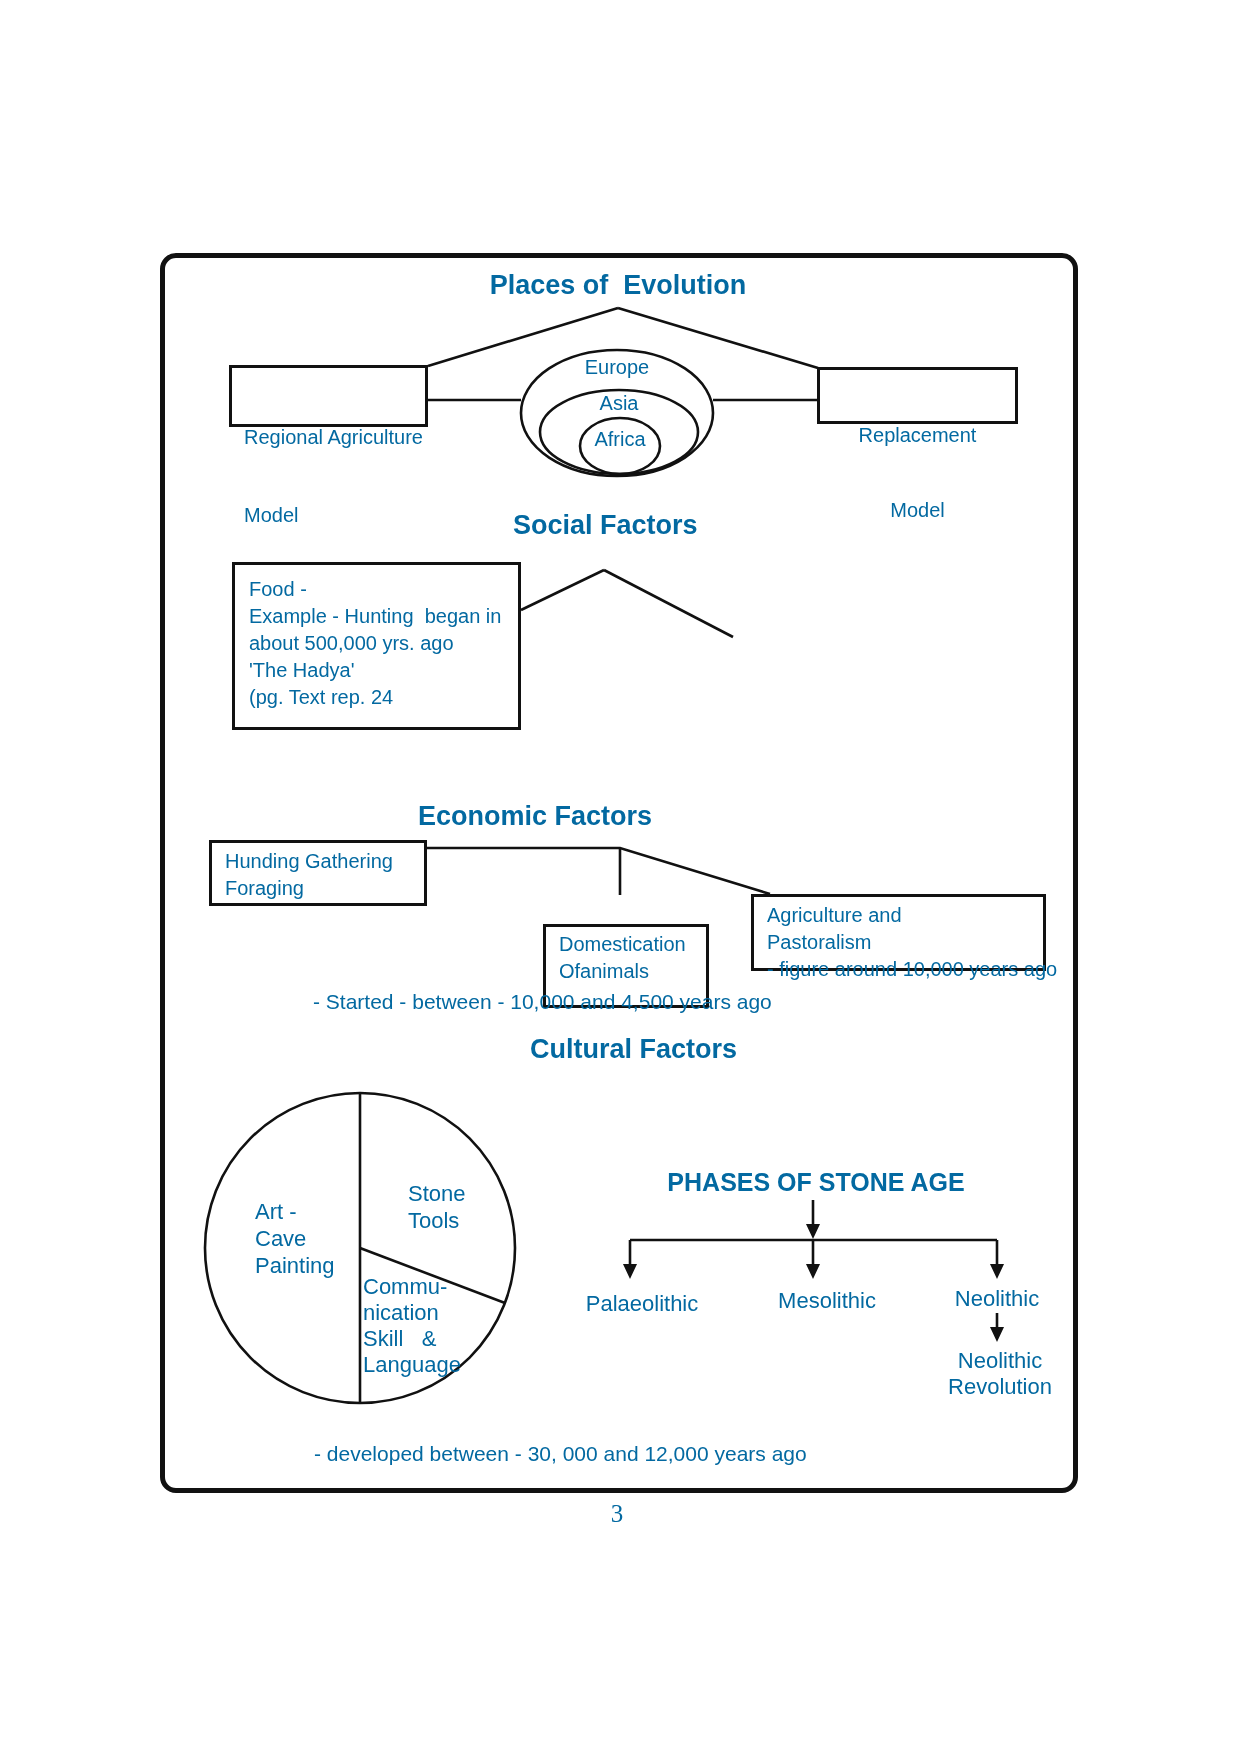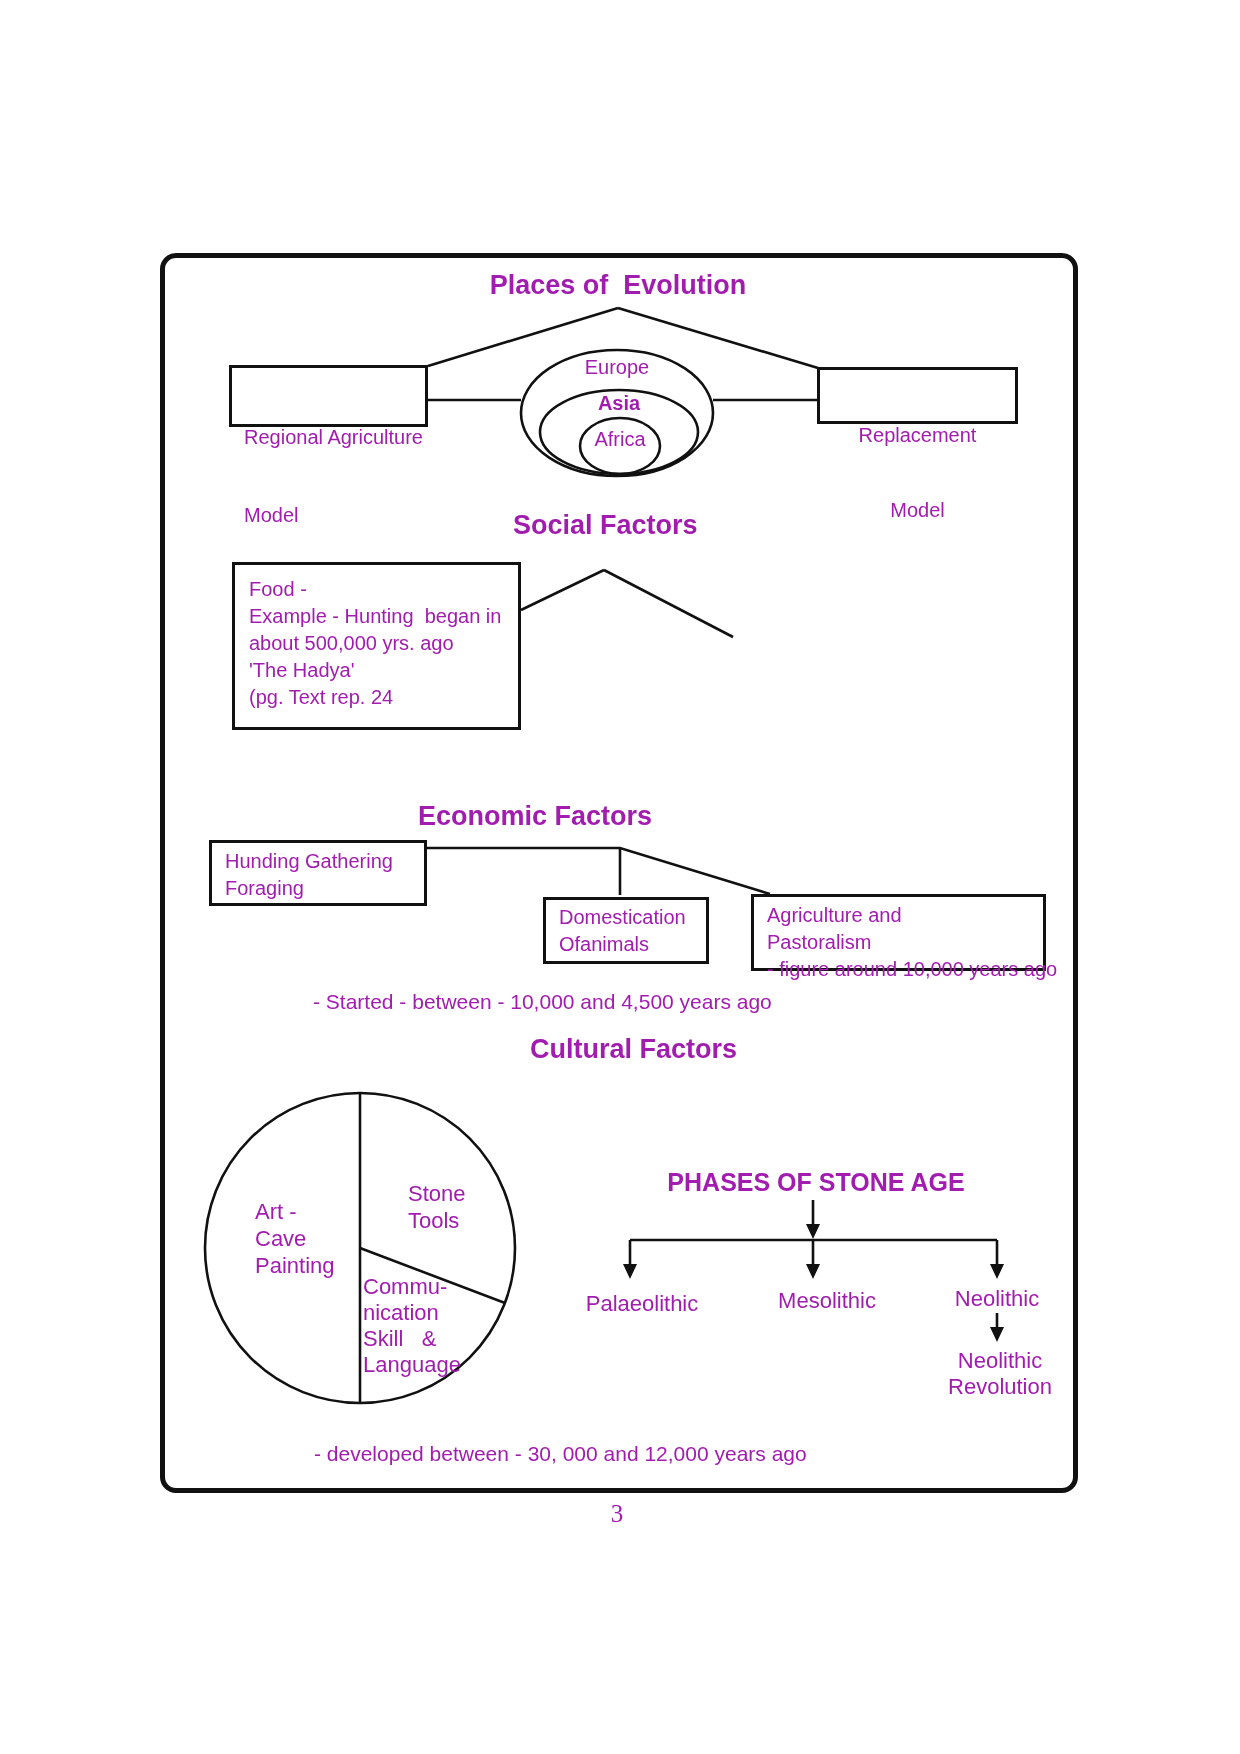--- a/index.html
+++ b/index.html
@@ -1,17 +1,17 @@
 <!DOCTYPE html>
 <html><head>
 <meta charset="utf-8">
 <style>
   html,body{margin:0;padding:0;background:#ffffff;}
   .page{position:relative;width:1240px;height:1754px;background:#ffffff;overflow:hidden;
-        font-family:"Liberation Sans","DejaVu Sans",sans-serif;color:#a21caf;}
+        font-family:"Liberation Sans","DejaVu Sans",sans-serif;color:#0369a1;}
   .frame{position:absolute;left:160px;top:253px;width:918px;height:1240px;
          border:5px solid #111111;border-radius:16px;box-sizing:border-box;background:transparent;}
   .lines{position:absolute;left:0;top:0;pointer-events:none;}
   .lines line,.lines polyline,.lines ellipse,.lines circle{stroke:#111111;stroke-width:2.6;fill:none;}
   .lines polygon{fill:#111111;stroke:none;}
   .abs{position:absolute;}
   .t{white-space:pre;}
   .h1{font-size:27px;font-weight:bold;}
   .h2{font-size:25px;font-weight:bold;}
   .ctr{transform:translateX(-50%);text-align:center;}
@@ -80,21 +80,21 @@
   </div>
 
   <div class="box" style="left:817px;top:367px;width:201px;height:57px;text-align:center;">
     <div class="bt t" style="padding-top:3px;line-height:25px;">
       <div class="t">Replacement</div>
       <div class="t">Model</div>
     </div>
   </div>
 
   <div class="abs el ctr t" style="left:617px;top:356px;">Europe</div>
-  <div class="abs el ctr t" style="left:619px;top:392px;font-weight:bold;">Asia</div>
+  <div class="abs el ctr t" style="left:619px;top:392px;">Asia</div>
   <div class="abs el ctr t" style="left:620px;top:428px;">Africa</div>
 
   <div class="abs h1 t" style="left:513px;top:510px;">Social Factors</div>
 
   <div class="box" style="left:232px;top:562px;width:289px;height:168px;">
     <div class="bt" style="padding:11px 0 0 14px;">
       <div class="t">Food -</div>
       <div class="t">Example - Hunting  began in</div>
       <div class="t">about 500,000 yrs. ago</div>
       <div class="t">'The Hadya'</div>
@@ -105,21 +105,21 @@
 
   <div class="abs h1 ctr t" style="left:535px;top:801px;">Economic Factors</div>
 
   <div class="box" style="left:209px;top:840px;width:218px;height:66px;">
     <div class="bt" style="padding:5px 0 0 13px;">
       <div class="t">Hunding Gathering</div>
       <div class="t">Foraging</div>
     </div>
   </div>
 
-  <div class="box" style="left:543px;top:897px;width:166px;height:67px;">
+  <div class="box" style="left:543px;top:924px;width:166px;height:84px;">
     <div class="bt" style="padding:4px 0 0 13px;">
       <div class="t">Domestication</div>
       <div class="t">Ofanimals</div>
     </div>
   </div>
 
   <div class="box" style="left:751px;top:894px;width:295px;height:77px;">
     <div class="bt" style="padding:5px 0 0 13px;">
       <div class="t">Agriculture and</div>
       <div class="t">Pastoralism</div>

